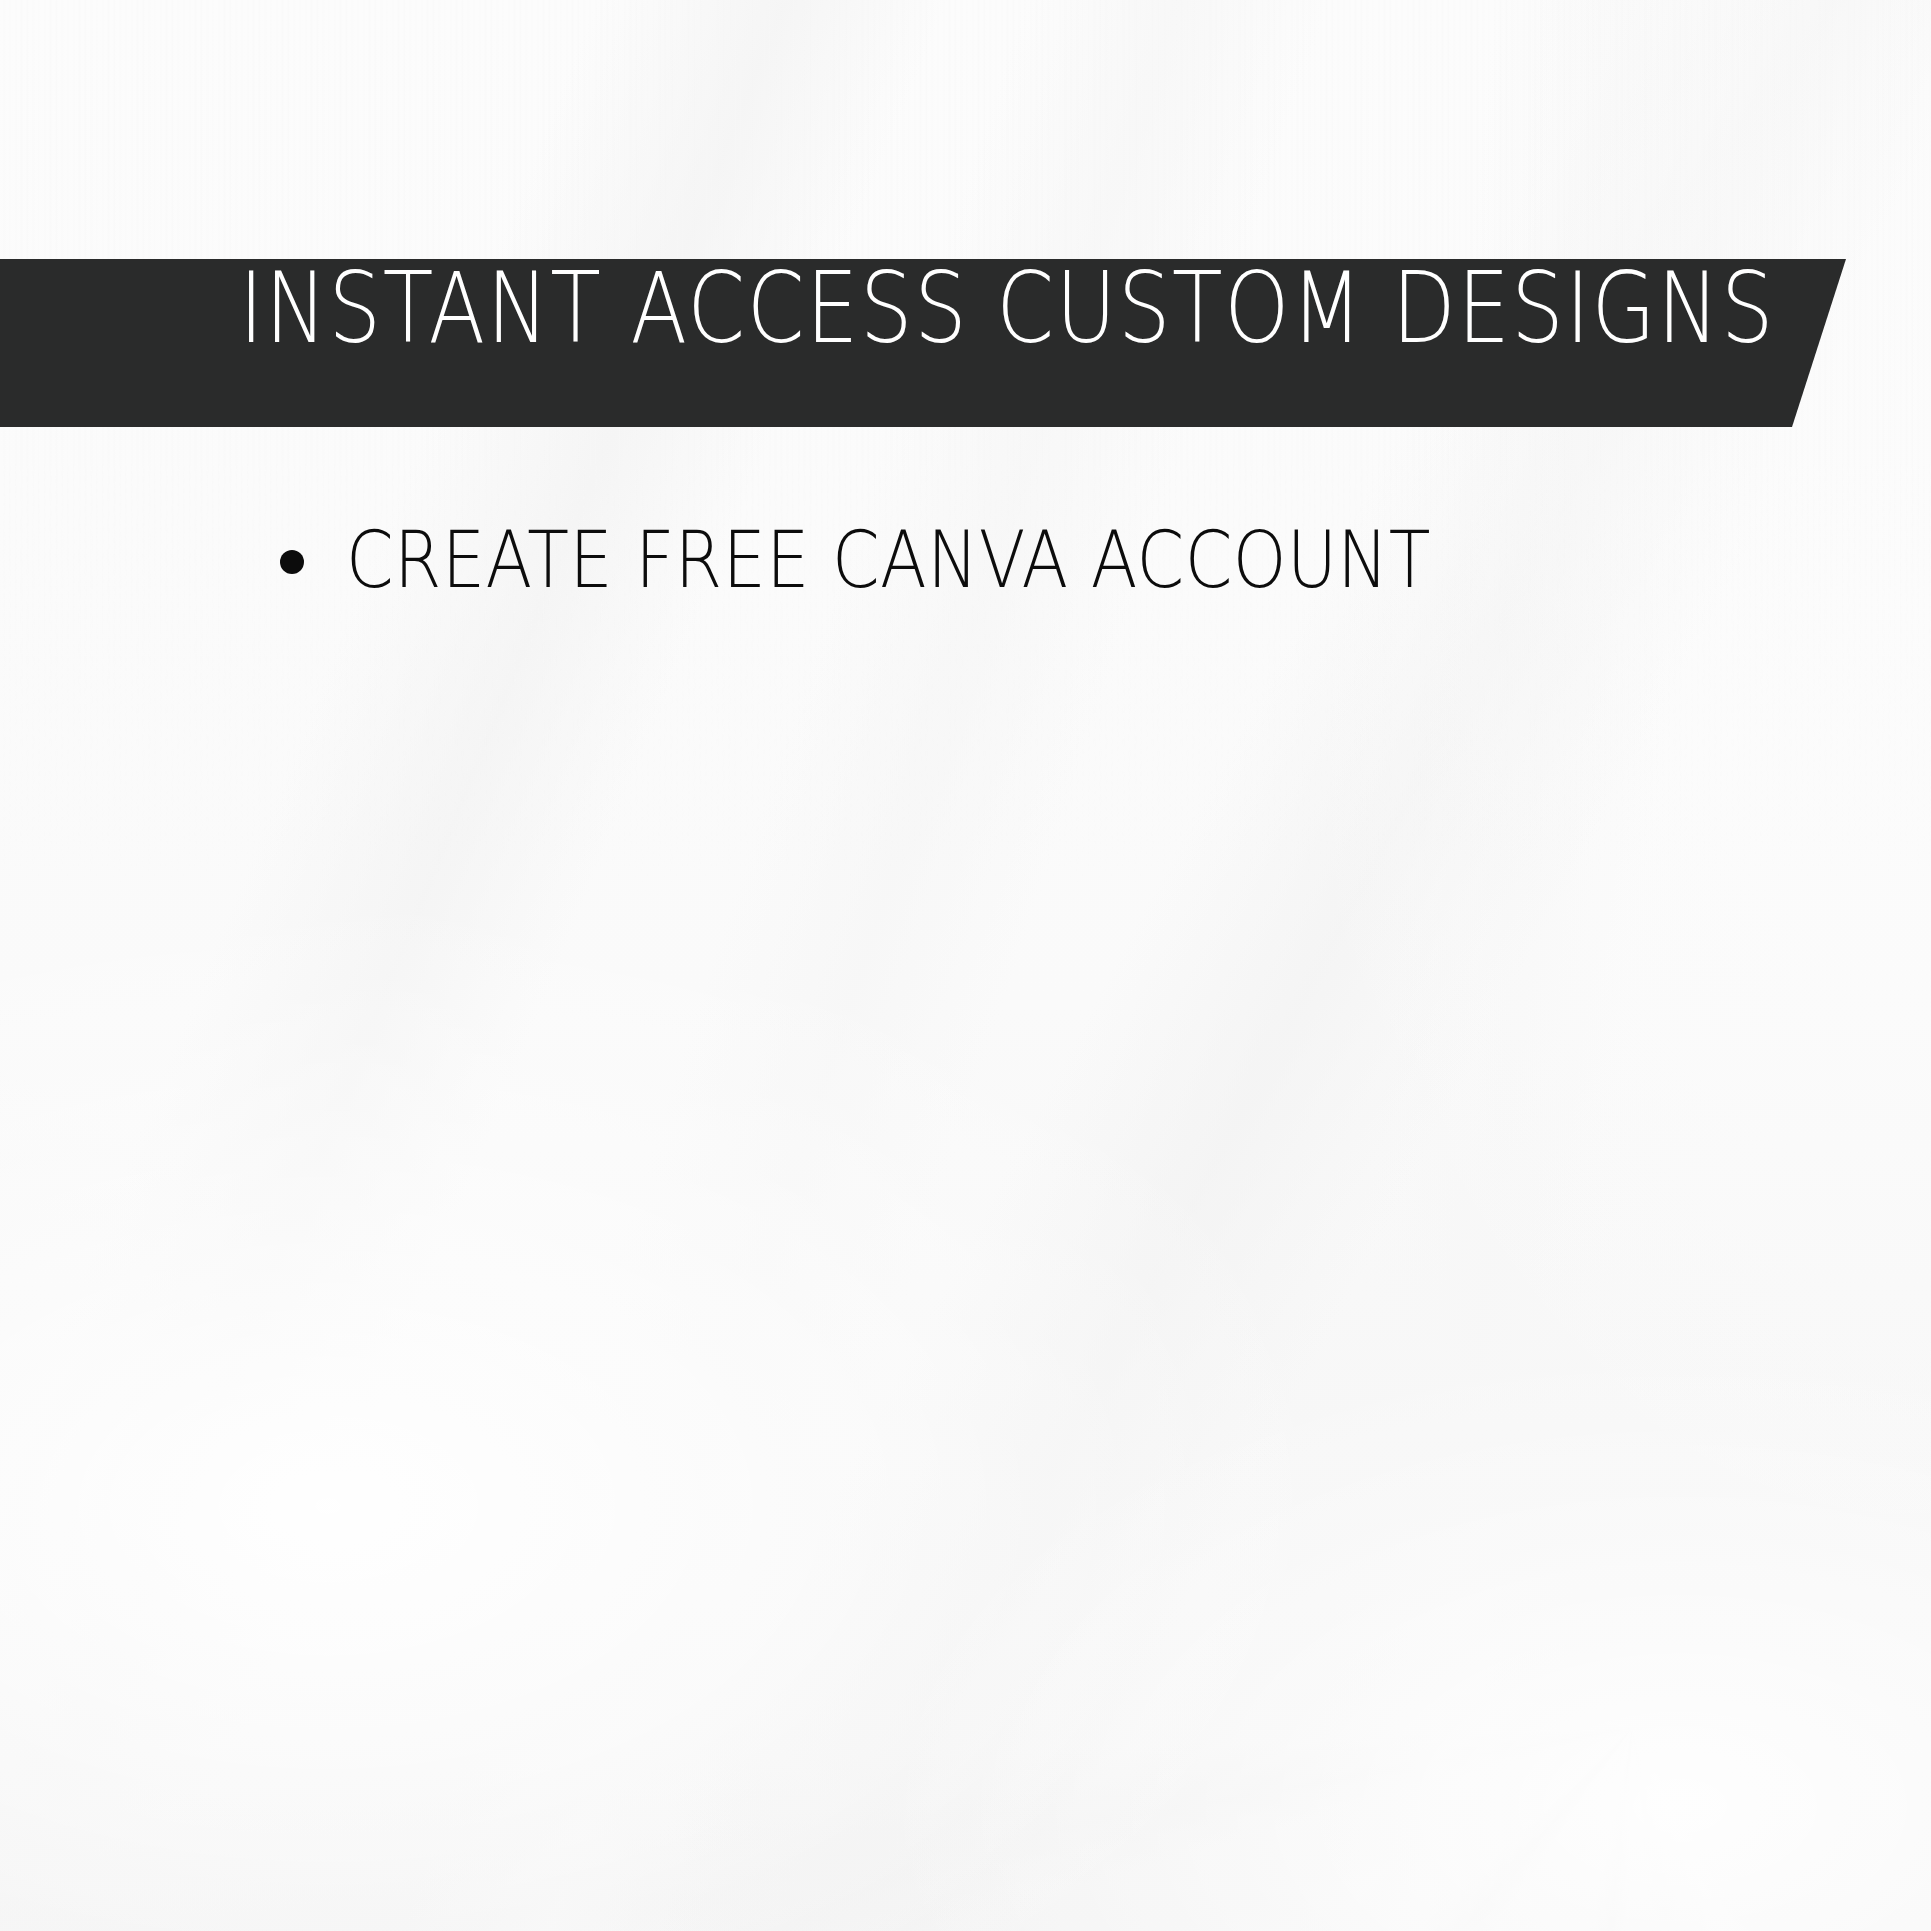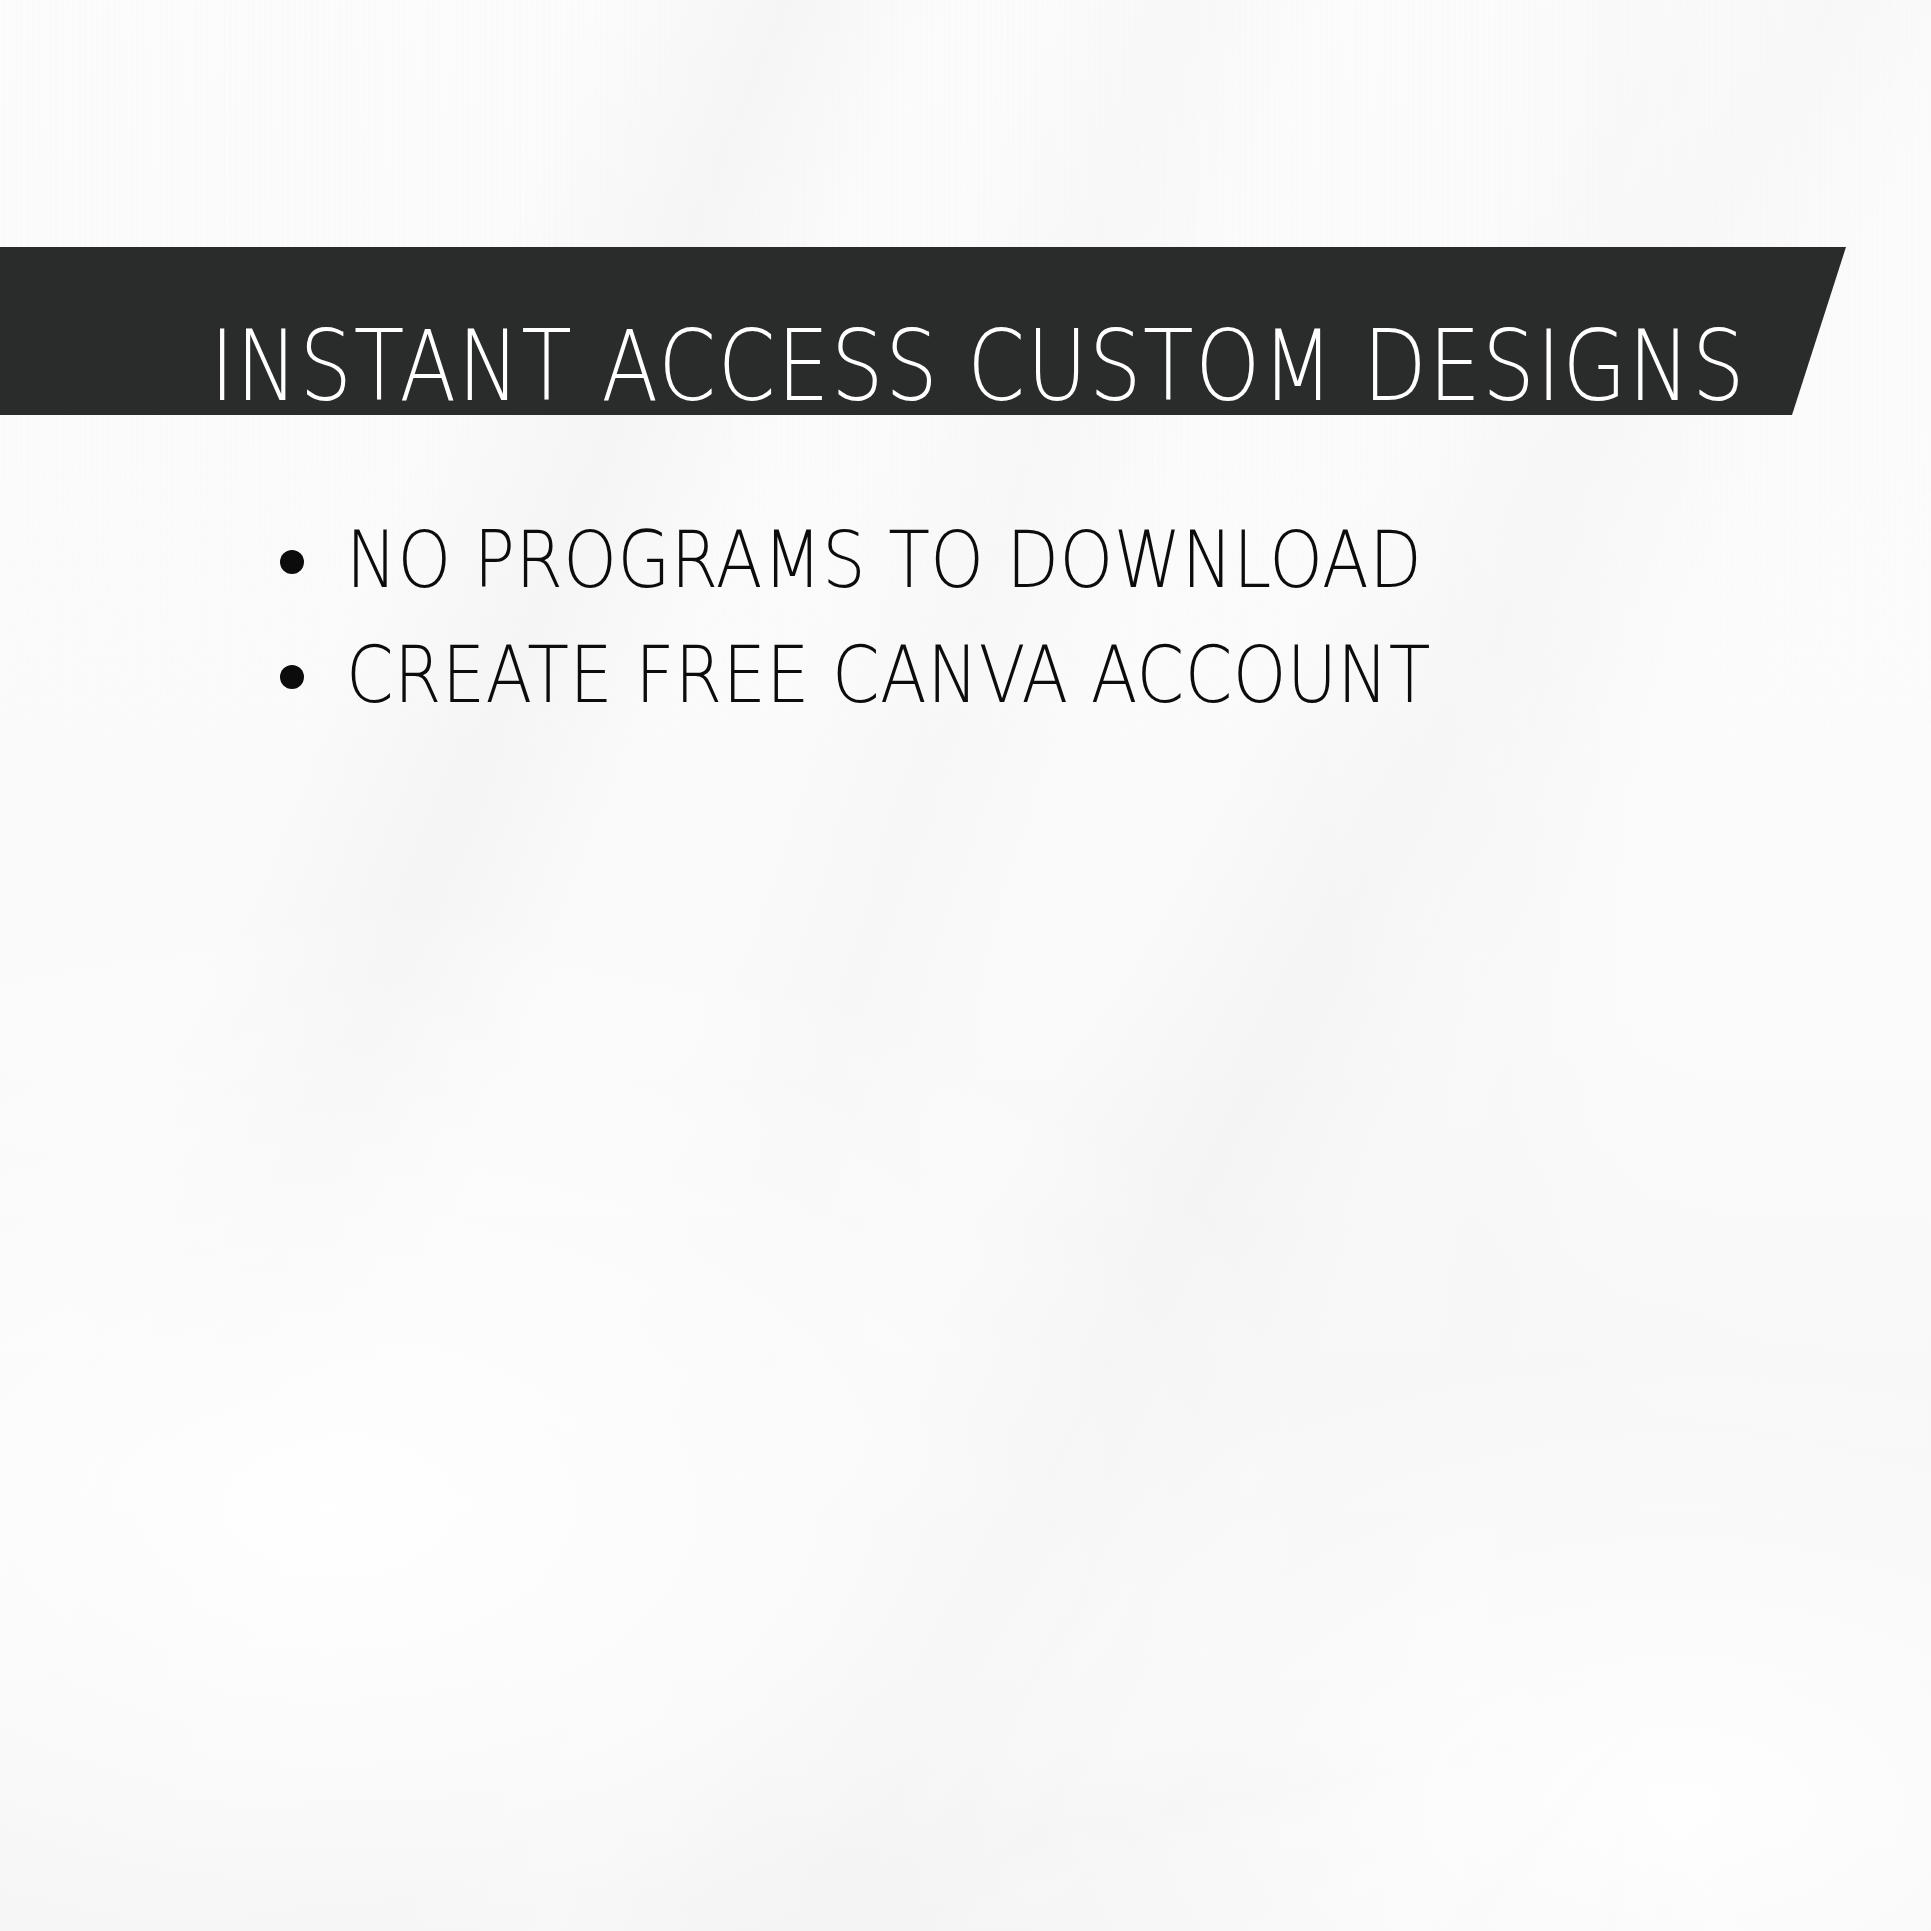--- a/index.html
+++ b/index.html
@@ -69,24 +69,24 @@
         rgba(250,250,250,0) 0px,
         rgba(250,250,250,0) 2.9px,
         rgba(246,246,246,.55) 3.9px,
         rgba(250,250,250,0) 5.8px);
     -webkit-mask-image:linear-gradient(180deg,#000 0%,#000 24%,rgba(0,0,0,0) 46%);
             mask-image:linear-gradient(180deg,#000 0%,#000 24%,rgba(0,0,0,0) 46%);
   }
 
   
   #header-banner{
-    position:absolute;left:0;top:247px;width:1846px;height:168px;
+    position:absolute;left:0;top:259px;width:1846px;height:168px;
     background:#2a2b2b;
     clip-path:polygon(0 0, 1846px 0, 1792px 168px, 0 168px);
-    display:flex;align-items:flex-end;
+    display:flex;align-items:flex-start;padding-left:29px;
   }
   #banner-title{
     margin-left:210px;
     color:#ffffff;
     font-size:98px;
     line-height:1;
     font-weight:300;
     letter-spacing:1.9px;
     white-space:nowrap;
     font-family:"DejaVu Sans", sans-serif;
@@ -136,24 +136,20 @@
   <div class="bg-layer" id="bg-folds"></div>
   <div class="bg-layer" id="bg-sheen"></div>
   <div class="bg-layer" id="bg-weave"></div>
 
   <div id="header-banner">
     <div id="banner-title">INSTANT ACCESS CUSTOM DESIGNS</div>
   </div>
 
   <ul id="feature-list">
 
-    <li class="feature-item">
-      <span class="bullet-dot"></span>
-      <span class="feature-text">NO PROGRAMS TO DOWNLOAD</span>
-    </li>
 
     <li class="feature-item">
       <span class="bullet-dot"></span>
       <span class="feature-text">CREATE FREE CANVA ACCOUNT</span>
     </li>
 
 
 
 
 

